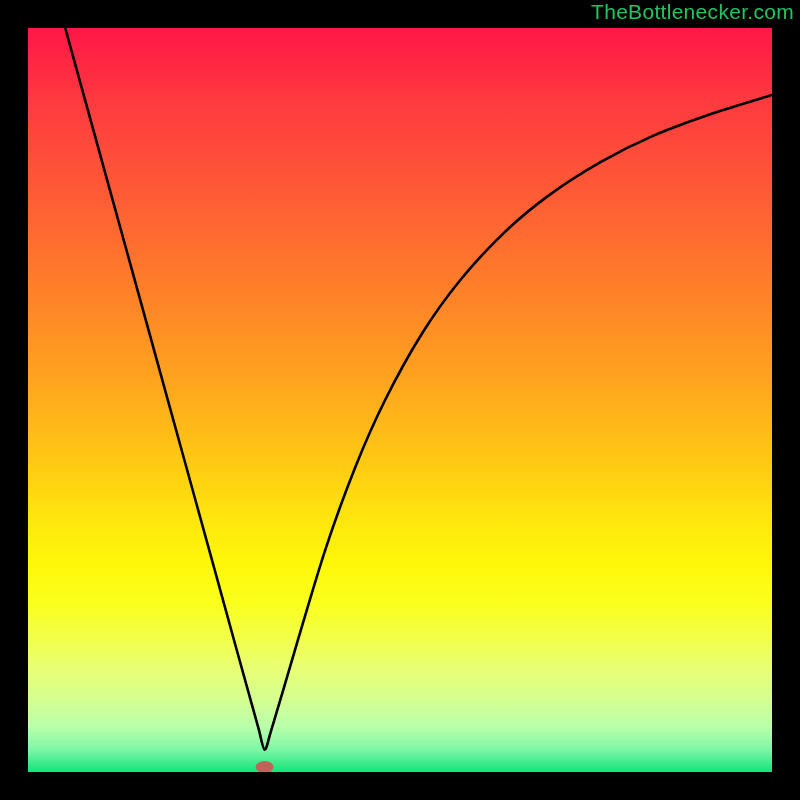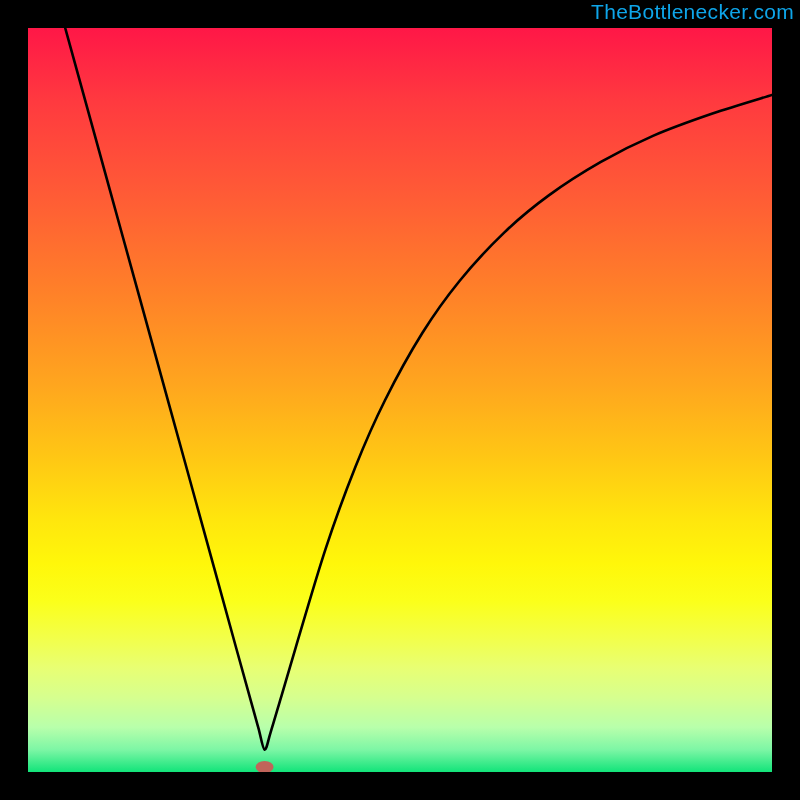--- a/index.html
+++ b/index.html
@@ -39,21 +39,21 @@
        #d6ff8f 90%,
        #b8ffab 94%,
        #7df6a5 97%,
        #12e47a 100%
     );
   }
   .watermark {
     position: absolute;
     top: 0px;
     right: 6px;
-    color: #0ea5e9;
+    color: #22c55e;
     font-size: 21px;
     font-weight: 400;
     letter-spacing: 0.3px;
     user-select: none;
   }
   svg.curve {
     position: absolute;
     left: 0;
     top: 0;
   }

